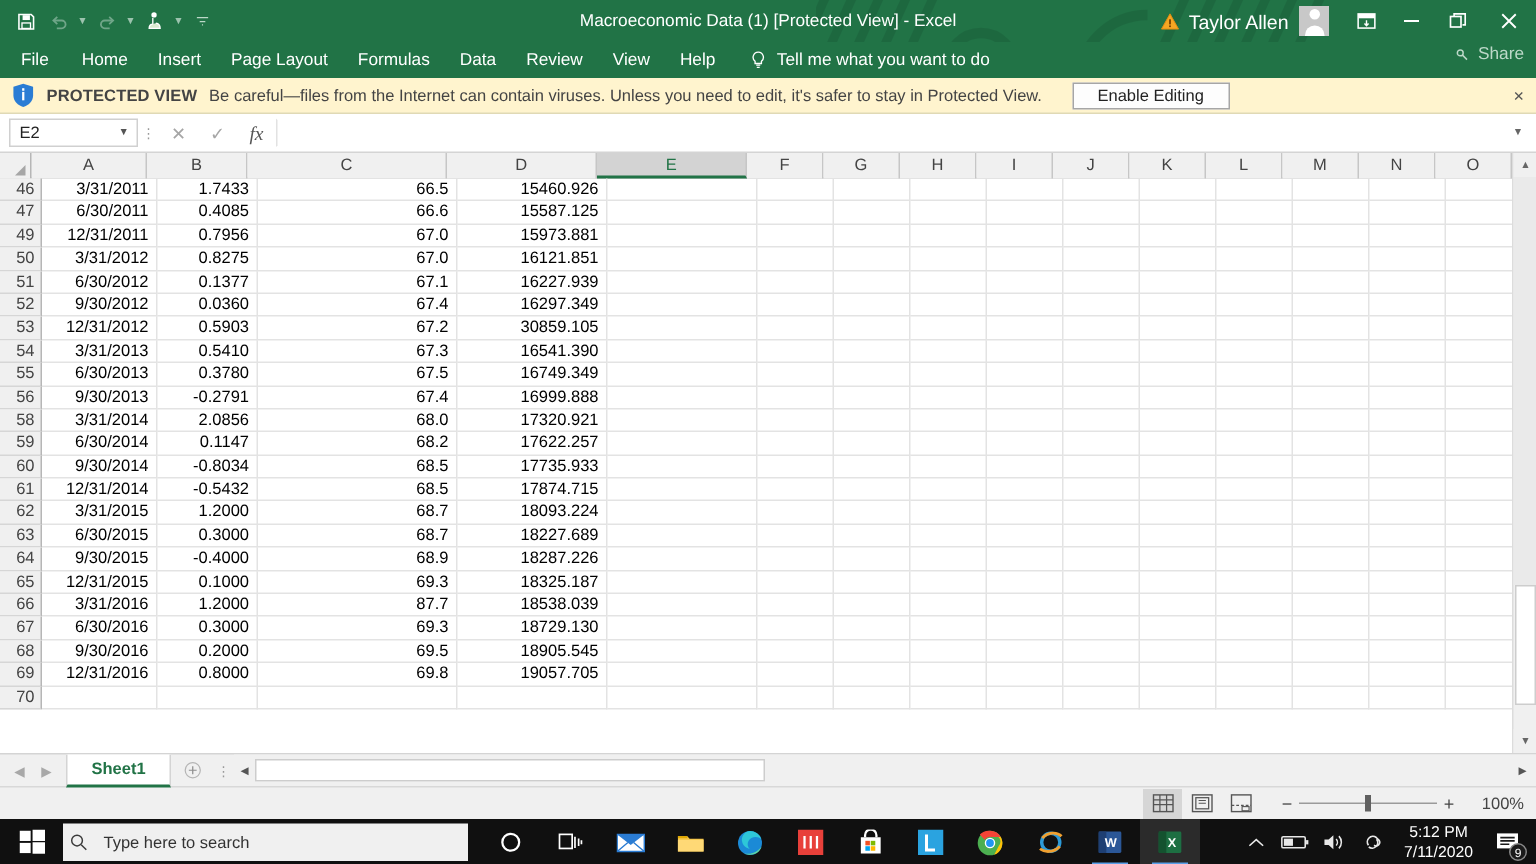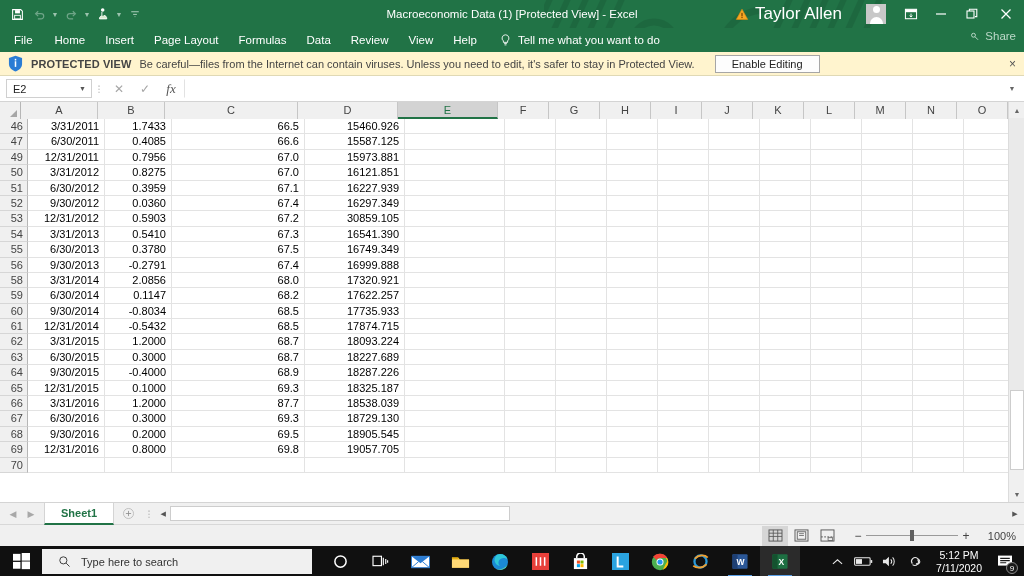--- a/index.html
+++ b/index.html
@@ -34,21 +34,21 @@
   .title-text {
     position: absolute; left: 0; right: 0; top: 0;
     height: 28px; line-height: 28px;
     text-align: center;
     color: #ffffff; font-size: 11.5px;
     z-index: 1;
     pointer-events: none;
   }
   .title-right { margin-left: auto; display: flex; align-items: center; z-index: 2; height: 28px; }
   .warn-ico { margin-right: 6px; display:flex; align-items:center; }
-  .acct-name { color: #fff; font-size: 17px; margin-right: 24px; white-space: nowrap; }
+  .acct-name { color: #fff; font-size: 13px; margin-right: 7px; white-space: nowrap; }
   .avatar {
     width: 20px; height: 20px; background: #c8c8c8;
     display: flex; align-items: flex-end; justify-content: center; overflow: hidden;
     margin-right: 10px;
   }
   .avatar .head { width: 7px; height: 7px; border-radius: 50%; background: #fff; position: relative; top: -5px; }
   .avatar .body { width: 13px; height: 7px; border-radius: 7px 7px 0 0; background: #fff; position: absolute; bottom: 0; }
   .avatar-in { position: relative; width: 20px; height: 20px; display:flex; align-items:center; justify-content:center; }
   .win-btn {
     width: 30px; height: 28px;
@@ -251,21 +251,21 @@
 
   
   .taskbar {
     height: 31px; background: #101010;
     display: flex; align-items: center;
     position: relative;
   }
   .start-btn { width: 42px; height: 31px; display: flex; align-items: center; justify-content: center; }
   .tb-search {
     width: 270px; height: 25px; background: #f0f0f0;
-    display: flex; align-items: center; padding-left: 16px;
+    display: flex; align-items: center; padding-left: 4px;
     font-size: 11px; color: #333;
   }
   .tb-search .tb-s-ico { margin-right: 10px; display: flex; }
   .tb-icons { display: flex; align-items: center; margin-left: 8px; }
   .tb-ico {
     width: 40px; height: 31px;
     display: flex; align-items: center; justify-content: center;
     position: relative;
   }
   .tb-ico.active { background: #2b2b2b; }
@@ -531,21 +531,21 @@
             <div class="cell" style="width: 51px; min-width: 51px;"></div>
             <div class="cell" style="width: 51px; min-width: 51px;"></div>
             <div class="cell" style="width: 51px; min-width: 51px;"></div>
             <div class="cell" style="width: 51px; min-width: 51px;"></div>
             <div class="cell" style="width: 51px; min-width: 51px;"></div>
             <div class="cell" style="width: 51px; min-width: 51px;"></div>
           </div>
           <div class="row">
             <div class="rowhdr">51</div>
             <div class="cell" style="width: 77px; min-width: 77px;">6/30/2012</div>
-            <div class="cell" style="width: 67px; min-width: 67px;">0.3959</div>
+            <div class="cell" style="width: 67px; min-width: 67px;">0.1377</div>
             <div class="cell" style="width: 133px; min-width: 133px;">67.1</div>
             <div class="cell" style="width: 100px; min-width: 100px;">16227.939</div>
             <div class="cell" style="width: 100px; min-width: 100px;"></div>
             <div class="cell" style="width: 51px; min-width: 51px;"></div>
             <div class="cell" style="width: 51px; min-width: 51px;"></div>
             <div class="cell" style="width: 51px; min-width: 51px;"></div>
             <div class="cell" style="width: 51px; min-width: 51px;"></div>
             <div class="cell" style="width: 51px; min-width: 51px;"></div>
             <div class="cell" style="width: 51px; min-width: 51px;"></div>
             <div class="cell" style="width: 51px; min-width: 51px;"></div>

